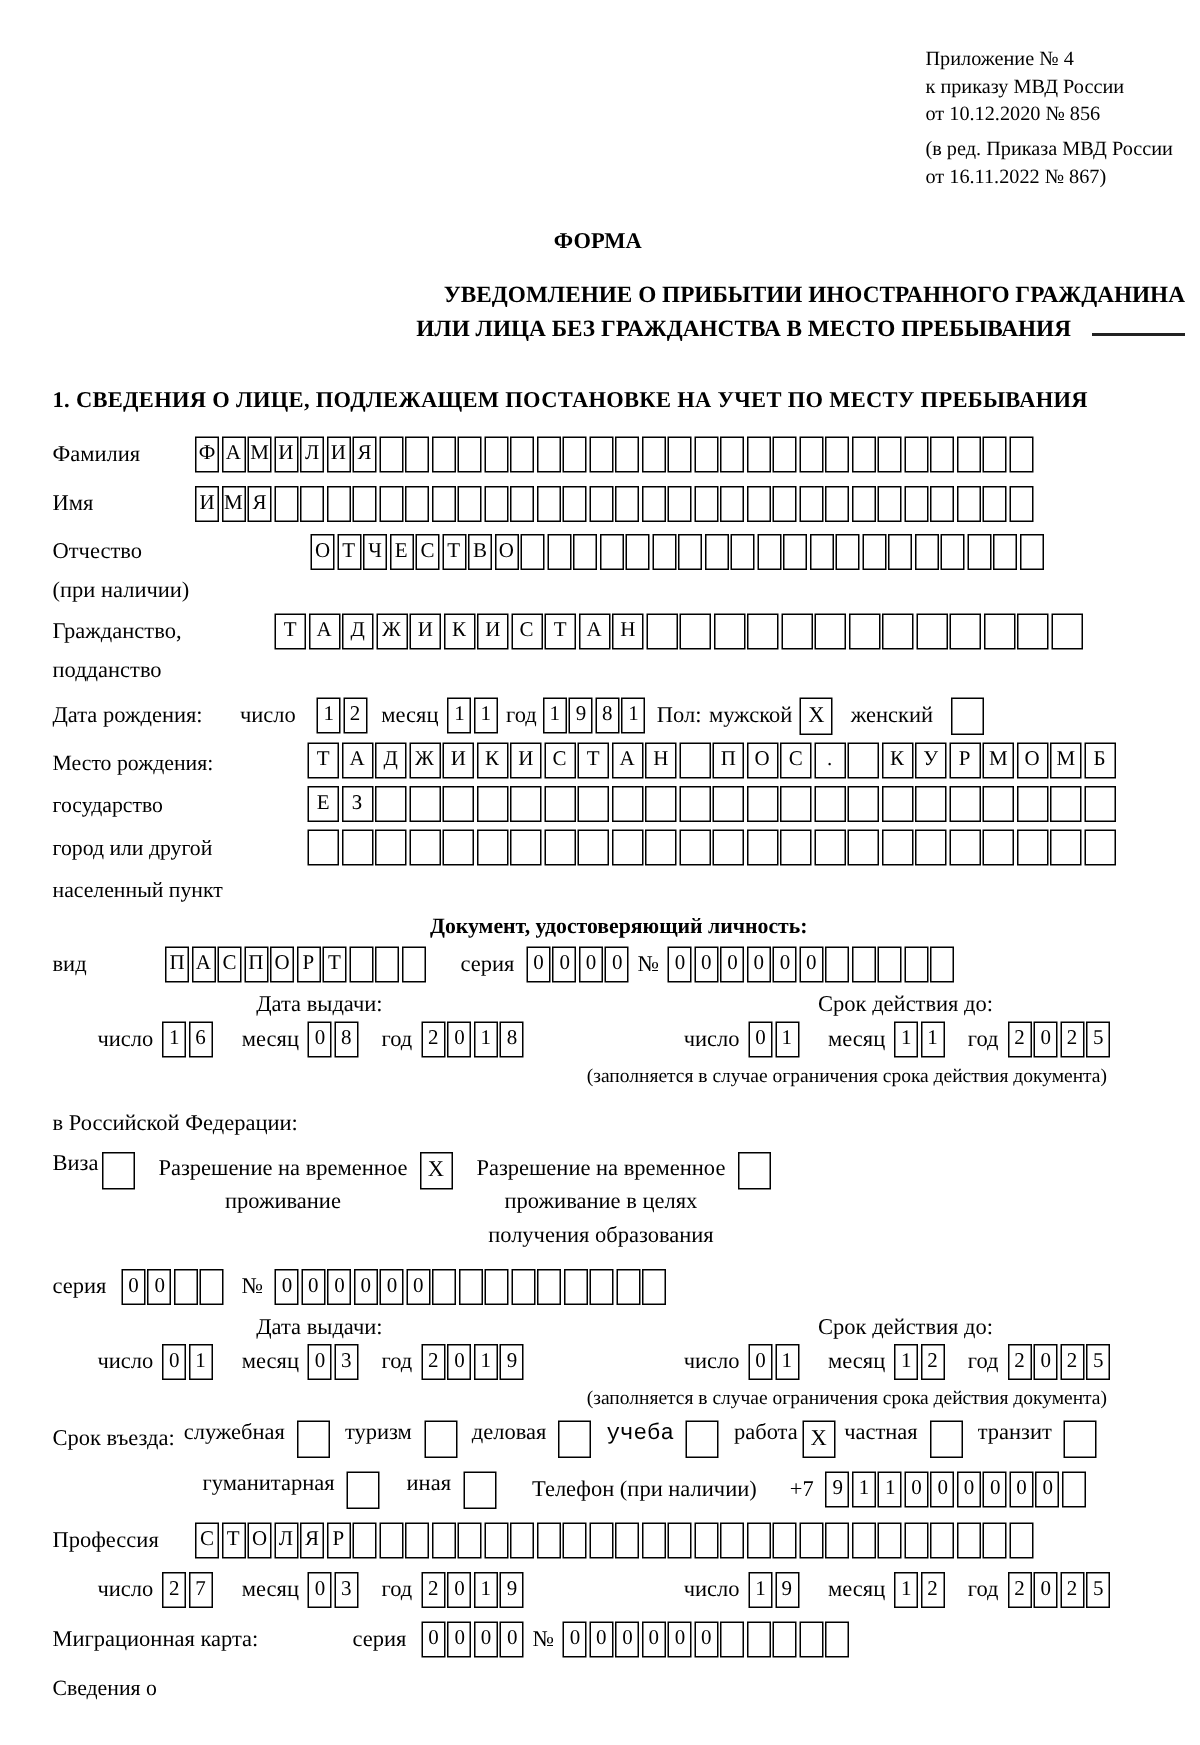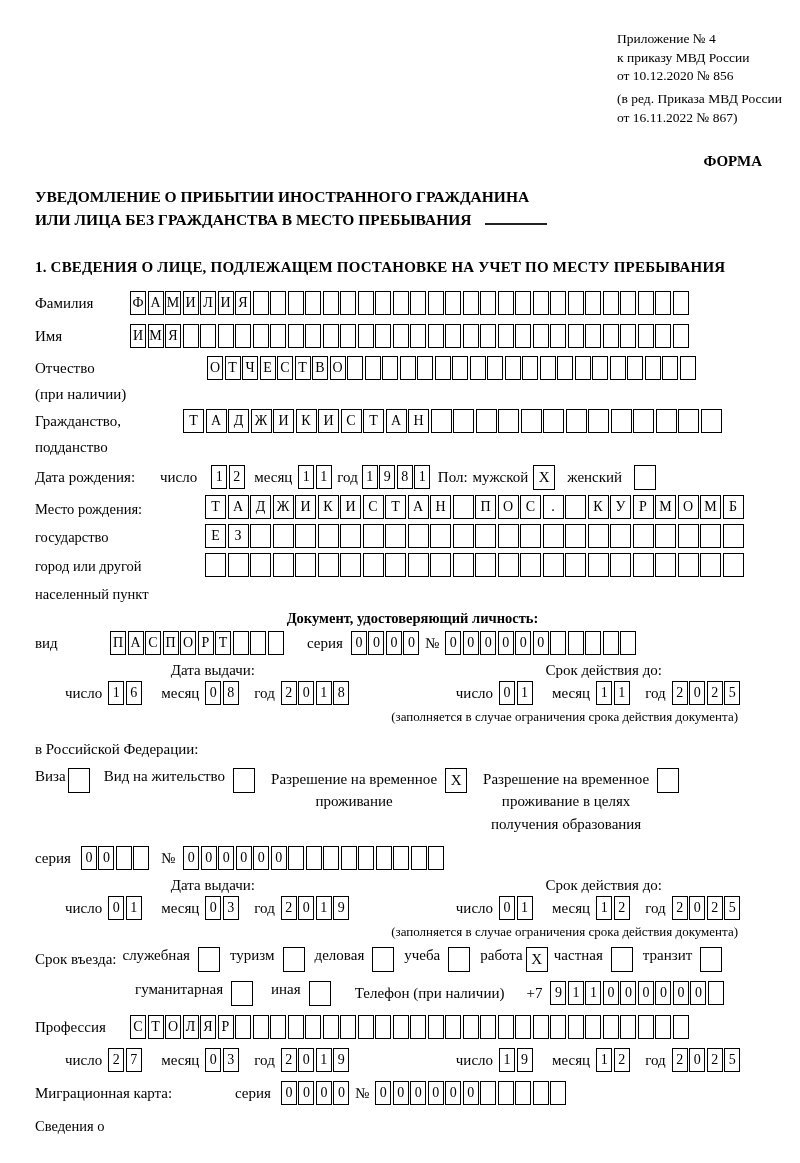--- a/index.html
+++ b/index.html
@@ -7,23 +7,23 @@
   body {
     width:800px; height:1163px;
     font-family:"Liberation Serif", serif;
     color:#000; font-size:15px; position:relative; overflow:hidden;
   }
   .page { padding:30px 10px 20px 35px; }
 
   
   .appendix { margin-left:582px; font-size:13.5px; line-height:1.38; }
   .appendix .amend { margin-top:4px; }
-  .forma { text-align:right; padding-right:28px; font-weight:bold; margin-top:26px; font-size:15px; }
-
-  .title { text-align:left; font-weight:bold; font-size:15.5px; margin-top:16px; line-height:1.45; }
+  .forma { text-align:center; padding-right:28px; font-weight:bold; margin-top:26px; font-size:15px; }
+
+  .title { text-align:right; font-weight:bold; font-size:15.5px; margin-top:16px; line-height:1.45; }
   .blank-line { display:inline-block; width:62px; border-bottom:2px solid #222; height:14px; margin-left:14px; }
 
   .section-heading { font-weight:bold; font-size:15px; margin-top:28px; letter-spacing:.2px; }
 
   
   .frow { display:flex; align-items:center; margin-top:7px; min-height:26px; }
   .flabel { flex:0 0 auto; }
   .cells { display:flex; flex-wrap:nowrap; }
   .cell {
     display:inline-flex; flex:0 0 auto; width:16px; height:24px;
@@ -436,24 +436,20 @@
 
   <div style="margin-top:10px; line-height:1.9;">
     <div>в Российской Федерации:</div>
   </div>
 
   <div class="frow" style="align-items:flex-start; margin-top:4px;">
     <span class="opt">
       <span class="olabel" style="margin-right:2px;">Виза</span>
       <span class="cbx"></span>
     </span>
-    <span class="opt" style="margin-left:14px;">
-      <span class="olabel">Вид на жительство</span>
-      <span class="cbx"></span>
-    </span>
     <span class="opt" style="margin-left:16px;">
       <span class="olabel opt-multiline">
         <span>Разрешение на временное</span><br>
         <span>проживание</span>
       </span>
       <span class="cbx">X</span>
     </span>
     <span class="opt" style="margin-left:16px;">
       <span class="olabel opt-multiline">
         <span>Разрешение на временное</span><br>
@@ -547,21 +543,21 @@
         <span class="cbx"></span>
       </span>
     <span class="opt" style="margin-left:10px;">
         <span class="olabel">туризм</span>
         <span class="cbx"></span>
       </span>
     <span class="opt" style="margin-left:10px;">
         <span class="olabel">деловая</span>
         <span class="cbx"></span>
       </span>
-    <span class="opt" style="margin-left:10px;">
+    <span class="opt" style="margin-left:10px;font-family:Liberation Mono, monospace;">
         <span class="olabel">учеба</span>
         <span class="cbx"></span>
       </span>
     <span class="opt" style="margin-left:10px;">
         <span class="olabel" style="margin-right:3px;">работа</span>
         <span class="cbx">X</span>
       </span>
     <span class="opt" style="margin-left:6px;">
         <span class="olabel">частная</span>
         <span class="cbx"></span>

